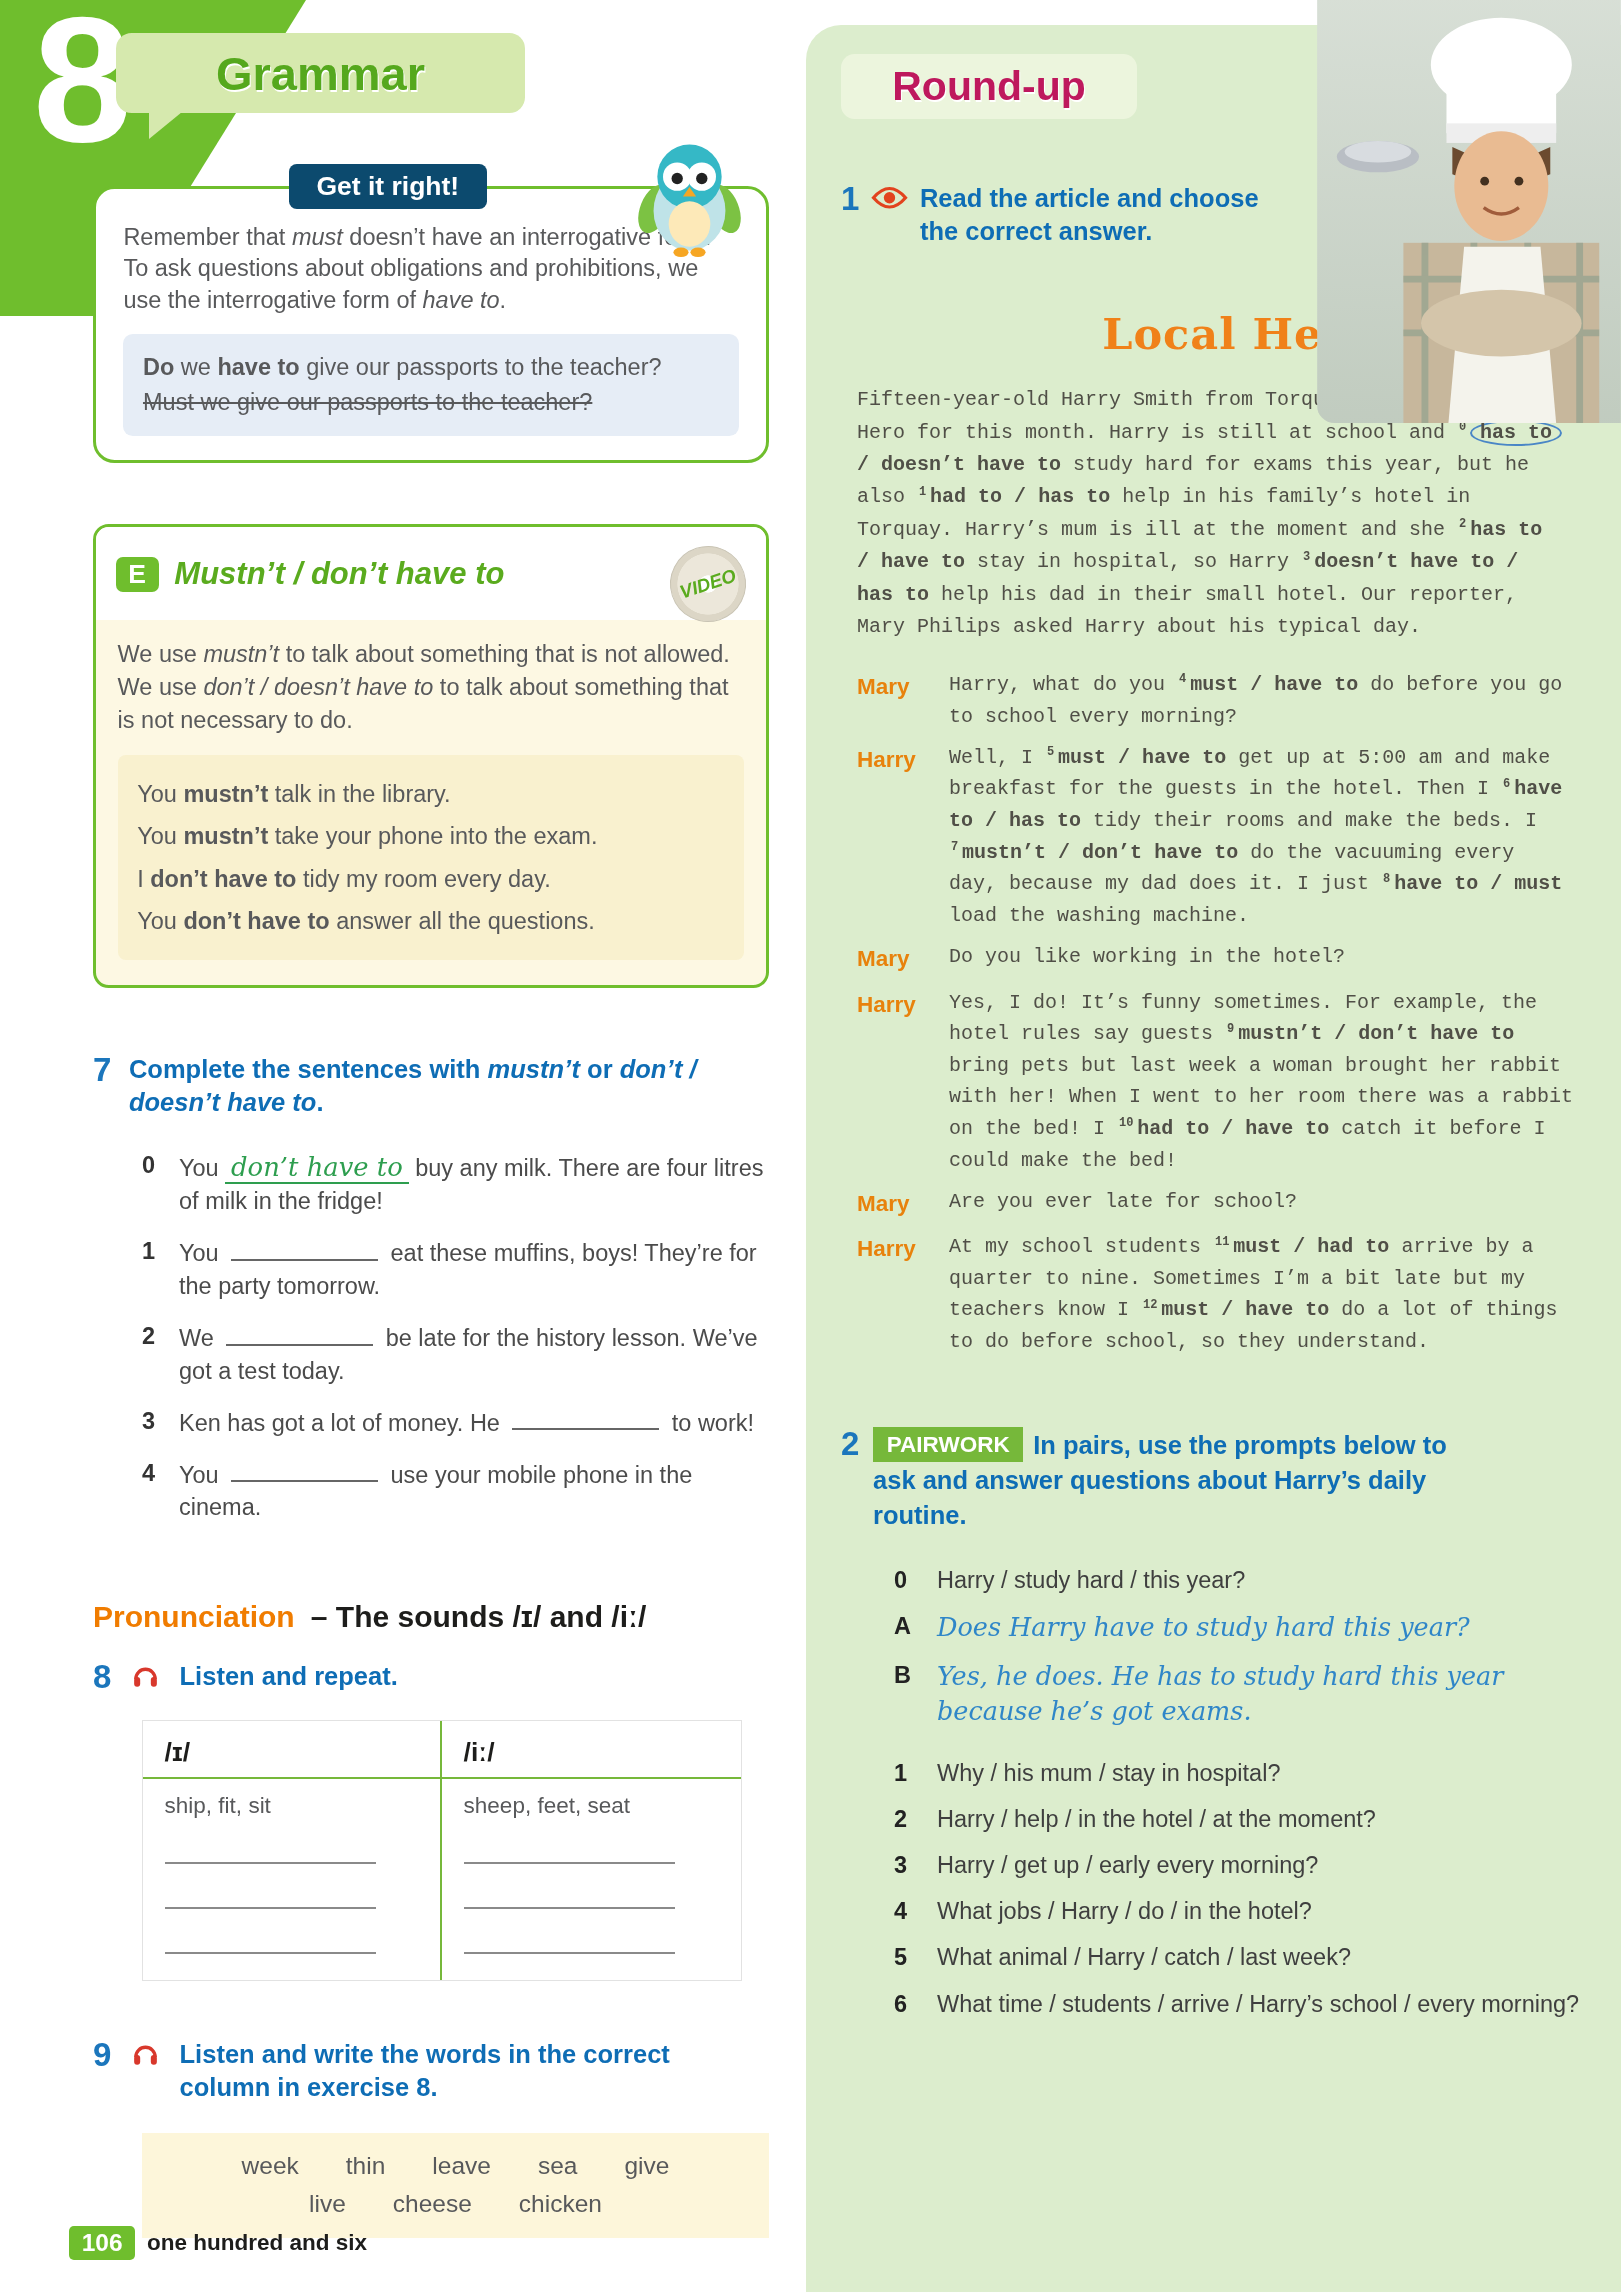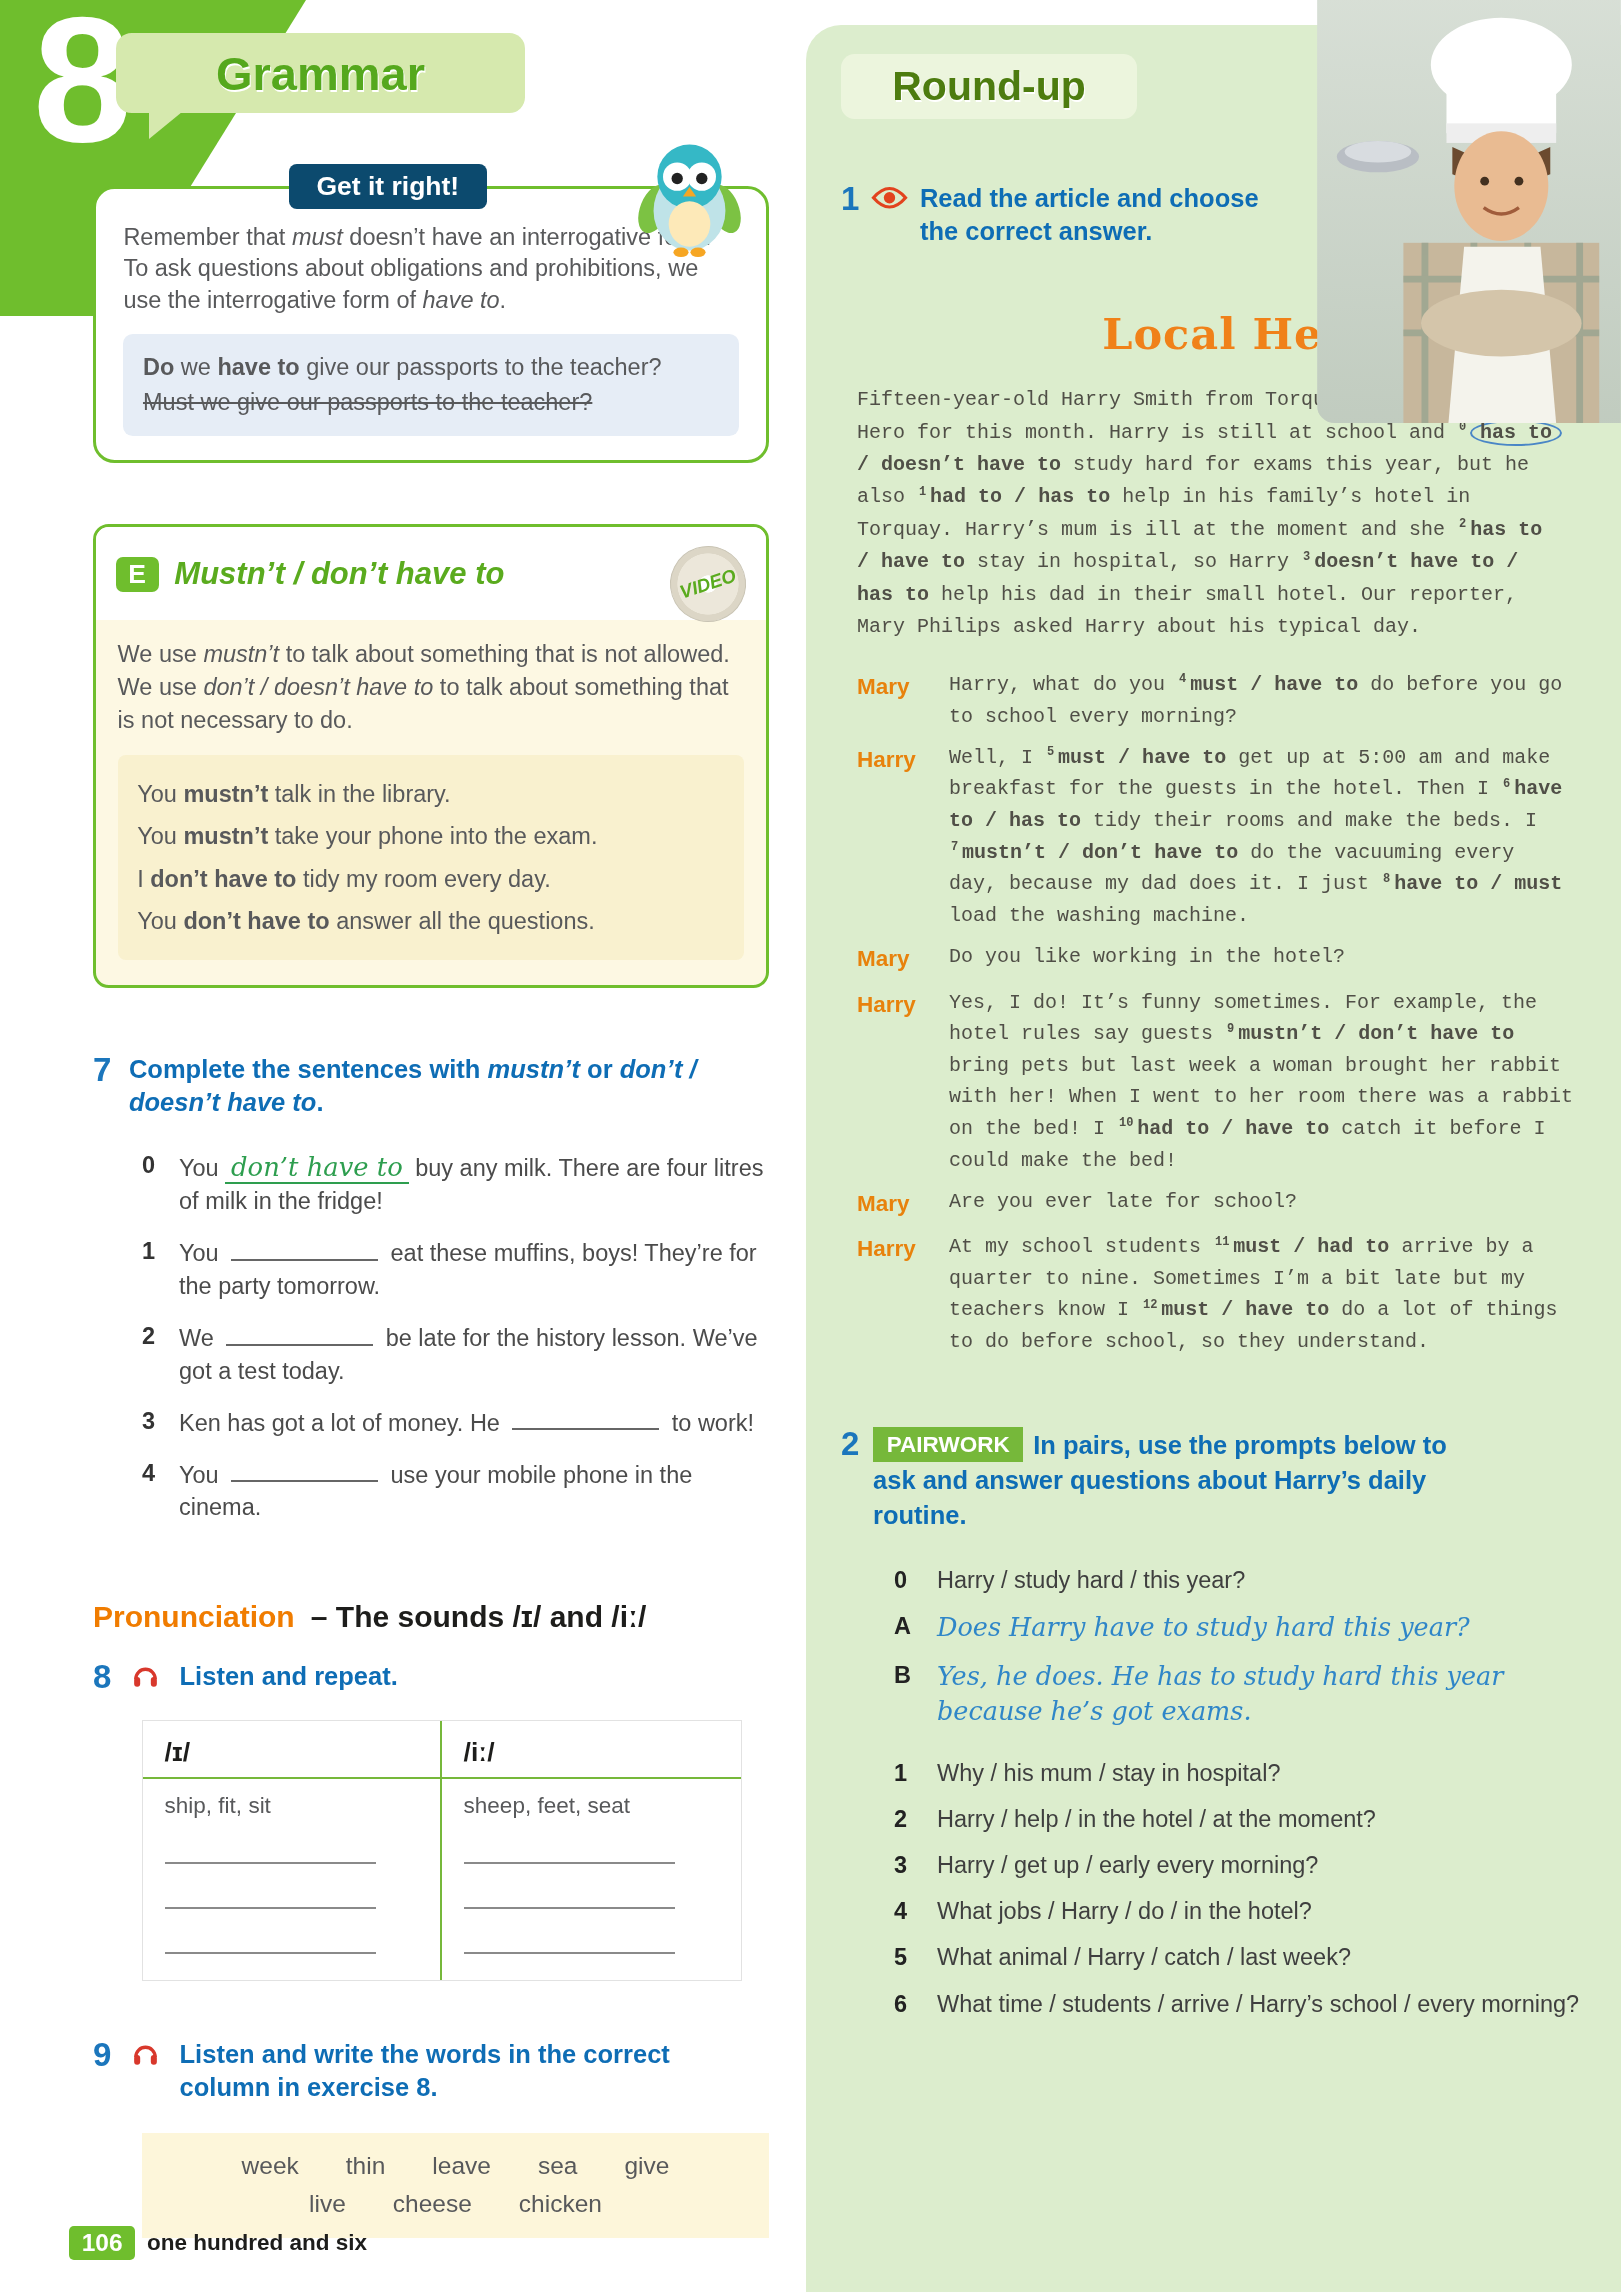--- a/index.html
+++ b/index.html
@@ -6,21 +6,21 @@
   body{font-family:"Liberation Sans",sans-serif;background:#fff;}
   .page{position:relative;width:1621px;height:2293px;background:#fff;overflow:hidden;}
 
   
   .right-panel{position:absolute;left:806px;top:24.5px;width:815px;height:2268px;
     background:#dcedcd;border-top-left-radius:35px;box-sizing:border-box;}
   .chef-photo{position:absolute;top:-24.5px;right:0;width:304px;height:423px;
     border-bottom-left-radius:17.6px;overflow:hidden;}
   .roundup-banner{position:relative;margin:29px 0 0 35px;width:296px;height:65px;
     background:#ecf5dd;border-radius:13.7px;display:flex;align-items:center;justify-content:center;}
-  .roundup-banner span{color:#4d7c0f;font-weight:800;font-size:41px;text-shadow:1px 2px 0 #ffffff;}
+  .roundup-banner span{color:#be185d;font-weight:800;font-size:41px;text-shadow:1px 2px 0 #ffffff;}
   .ex1-head{display:flex;margin:63px 333px 0 35px;gap:11.8px;align-items:flex-start;}
   .ex-num{color:#1b76bc;font-weight:700;font-size:33px;line-height:1.05;}
   .read-icon{width:37px;height:25.5px;flex:0 0 auto;margin-top:3.9px;}
   .ex-instruction{color:#0e6db5;font-weight:700;font-size:25.5px;line-height:1.3;}
   .article-title{margin:61px 0 0 51px;font-family:"DejaVu Serif",serif;color:#f08119;
     font-weight:700;font-size:43px;letter-spacing:1px;text-align:center;}
   .article-intro{margin:25.5px 57px 0 51px;font-family:"Liberation Mono",monospace;
     font-size:20px;line-height:1.62;color:#504f47;}
   .dialogue{margin:25.5px 47px 0 51px;display:grid;grid-template-columns:92px 1fr;
     row-gap:9.8px;font-family:"Liberation Mono",monospace;font-size:20px;line-height:1.58;color:#504f47;}

